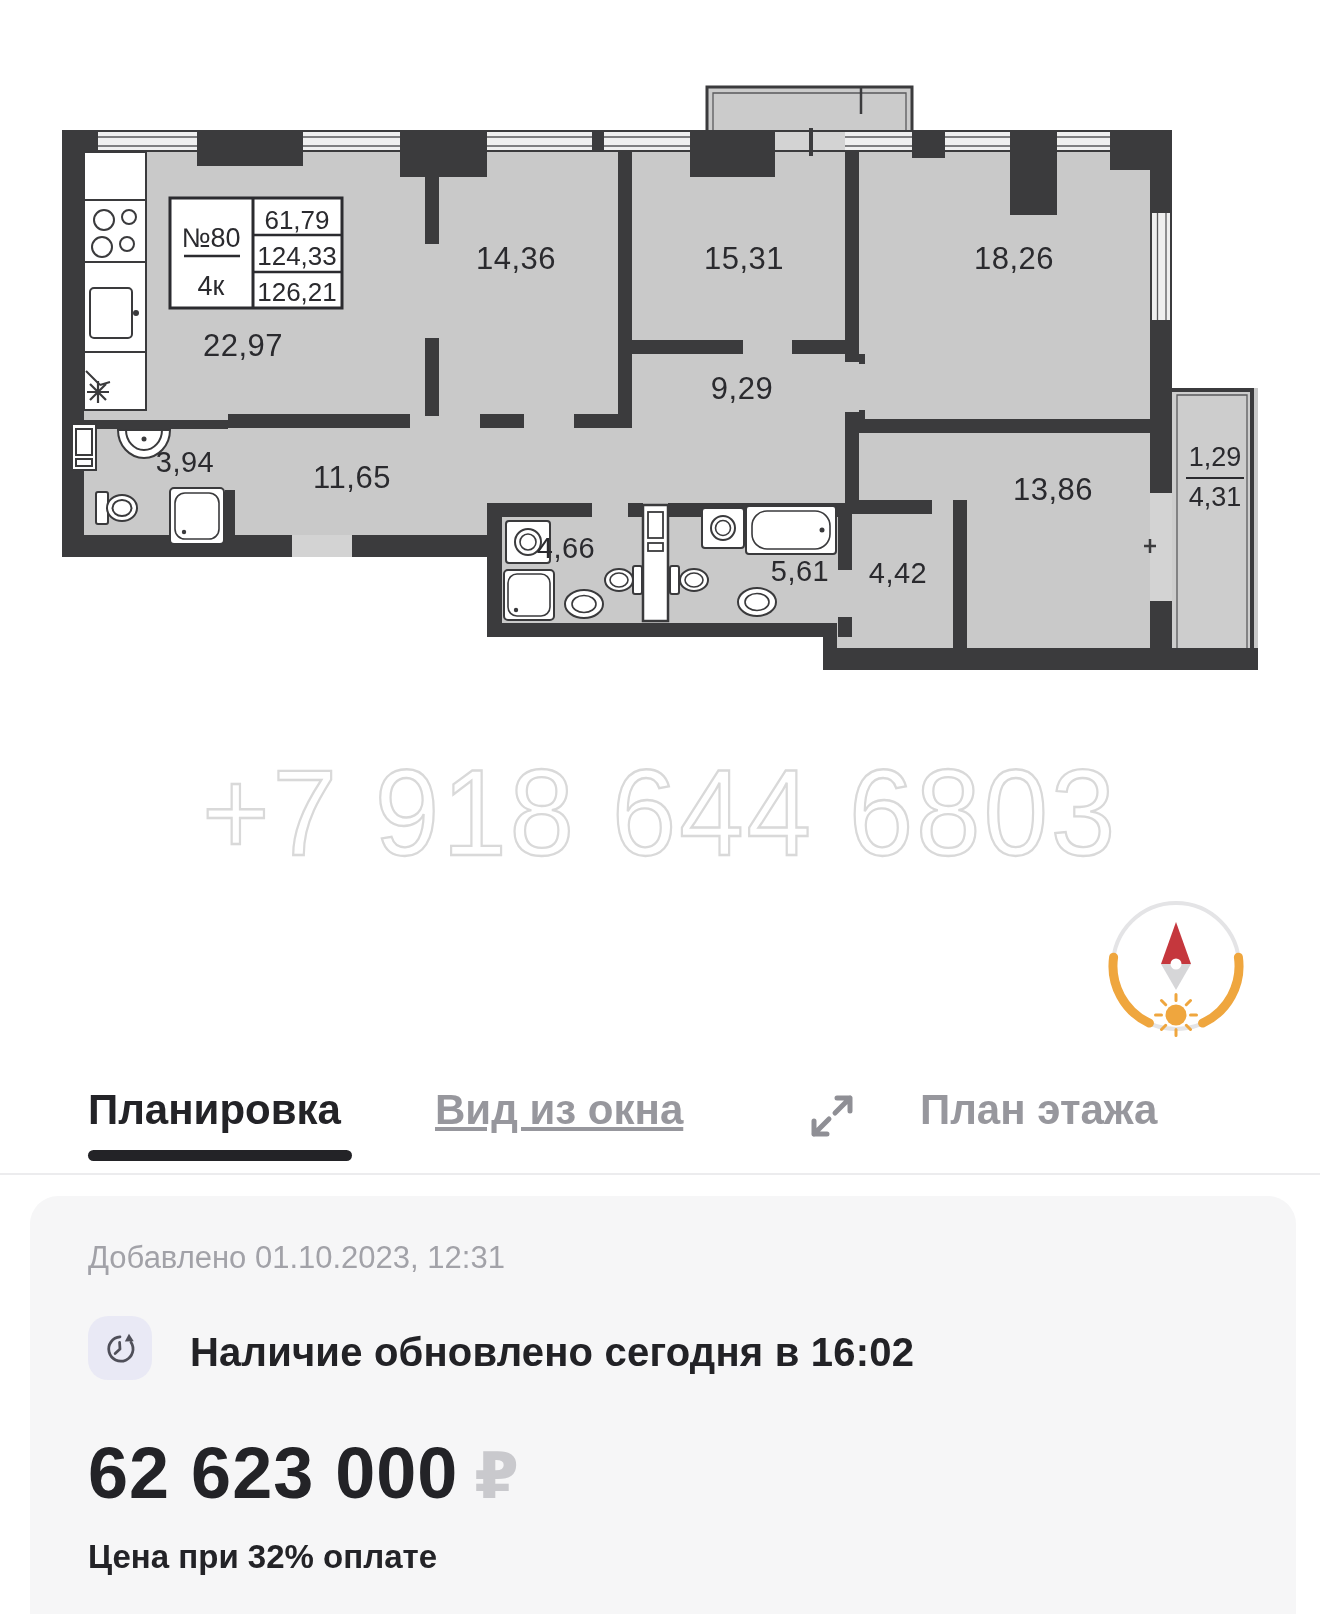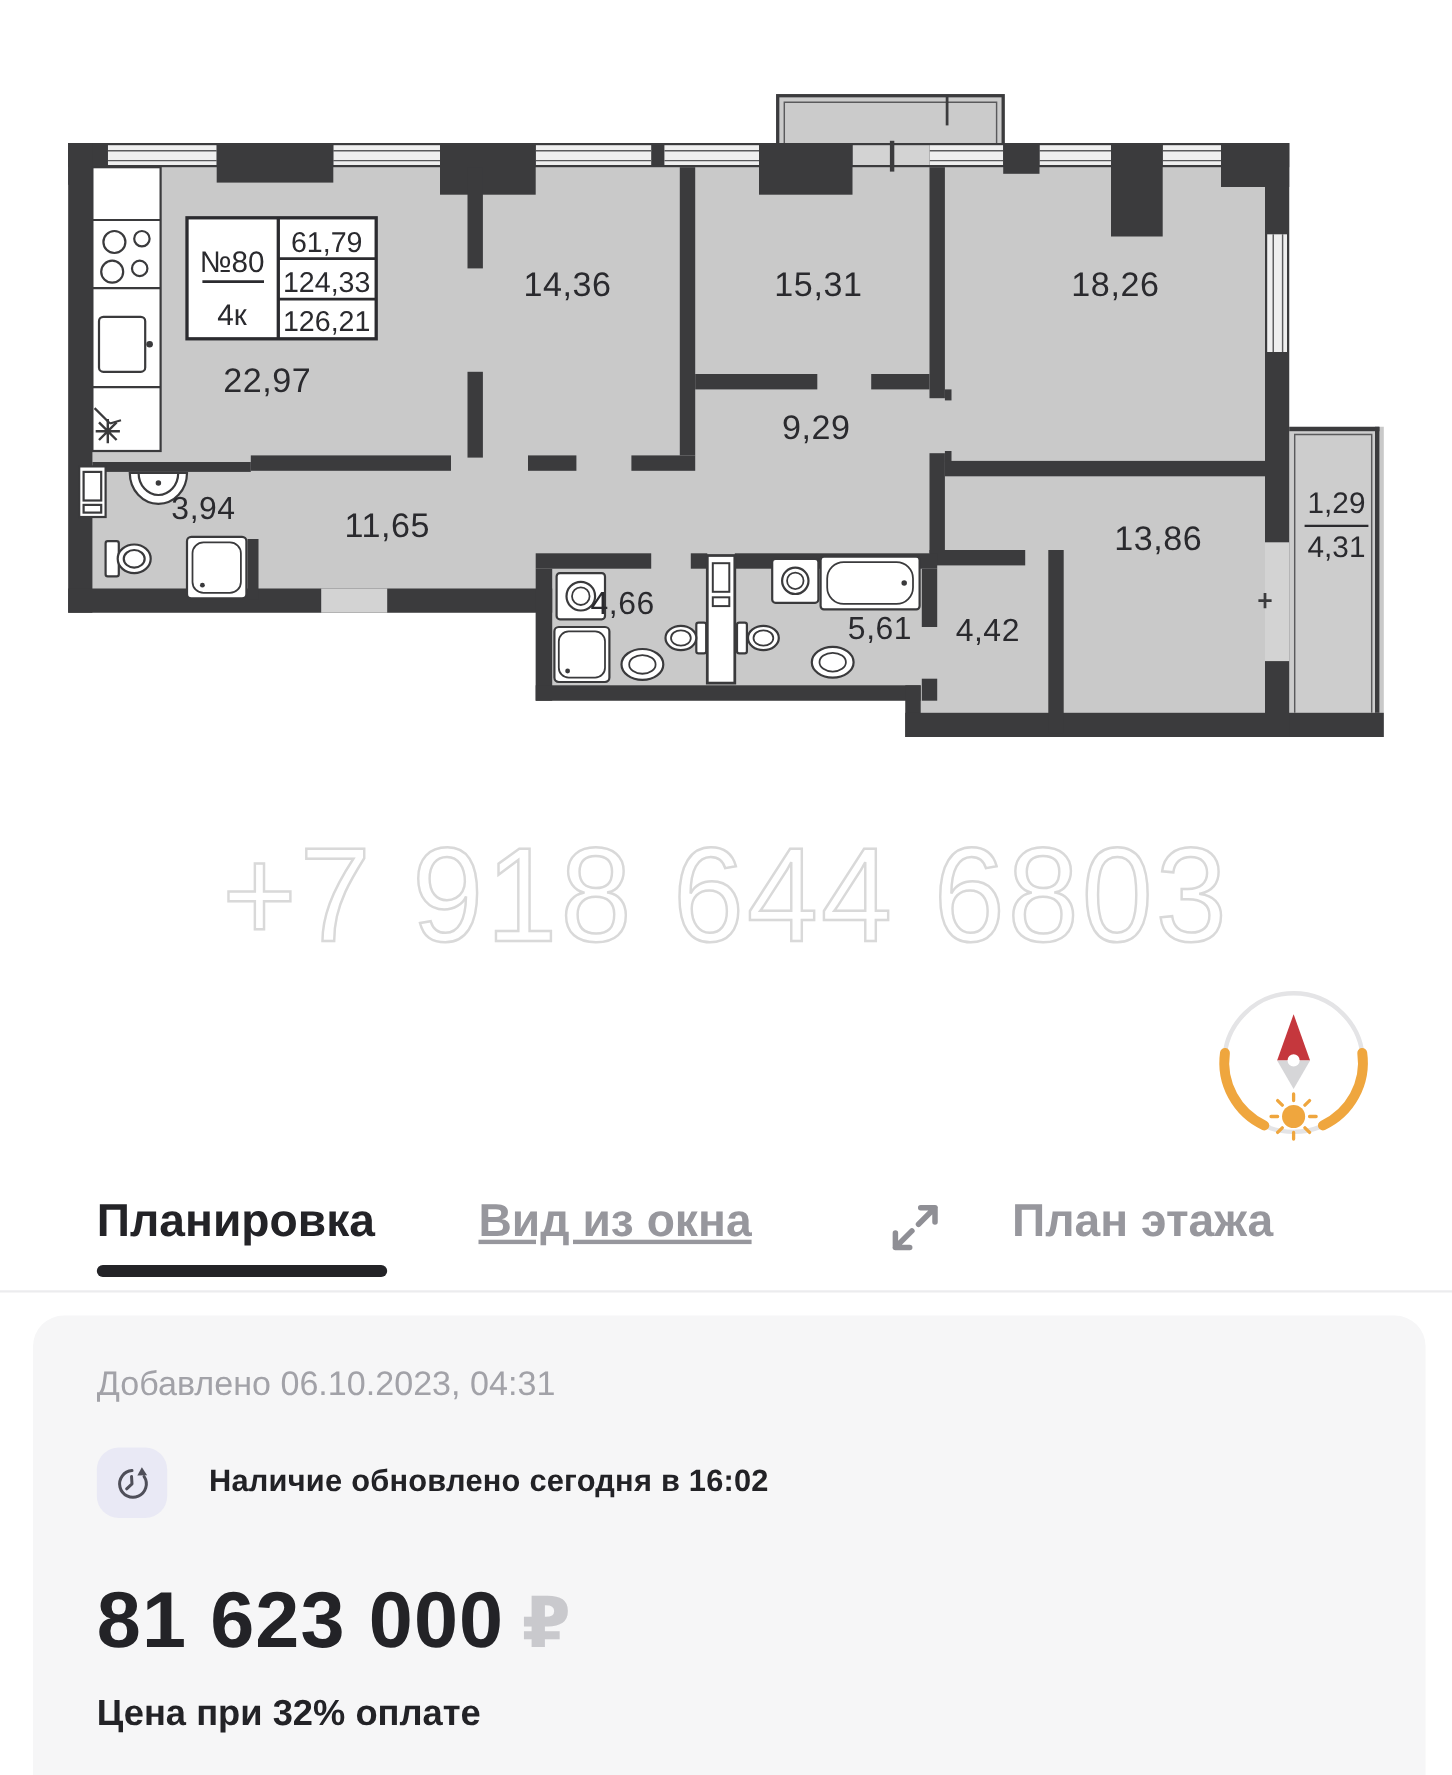--- a/index.html
+++ b/index.html
@@ -32,21 +32,21 @@
   #expand-icon{left:806px;top:1090px;width:52px;height:52px;}
   #tabs-divider{left:0;top:1173px;width:1320px;height:2px;background:#ececee;}
   
   #card{
     left:30px;top:1196px;width:1266px;height:418px;
     background:#f6f6f7;border-radius:28px 28px 0 0;
   }
   #added-line{left:88px;top:1240px;font-size:31px;color:#a2a2a8;}
   #avail-icon{left:88px;top:1316px;width:64px;height:64px;border-radius:20px;background:#e9e9f5;
     display:flex;align-items:center;justify-content:center;}
-  #avail-text{left:190px;top:1330px;font-size:28px;font-weight:700;color:#222226;letter-spacing:.2px;}
+  #avail-text{left:190px;top:1330px;font-size:40px;font-weight:700;color:#222226;letter-spacing:.2px;}
   #price-row{left:88px;top:1432px;white-space:nowrap;}
   #price-value{font-size:72px;font-weight:700;color:#232327;letter-spacing:1px;}
   #price-currency{font-size:64px;font-weight:700;color:#c9c9cd;margin-left:16px;}
   #price-note{left:88px;top:1538px;font-size:33px;font-weight:600;color:#232327;}
 </style>
 </head>
 <body>
 
 <svg id="plan" class="abs" viewBox="0 0 1320 700" xmlns="http://www.w3.org/2000/svg">
 
@@ -247,25 +247,25 @@
   <g stroke="#8f8f95" stroke-width="5" fill="none" stroke-linecap="round" stroke-linejoin="round">
     <path d="M29,23 L44,8 M31,8 H44 V21"></path>
     <path d="M23,29 L8,44 M8,31 V44 H21"></path>
   </g>
 </svg>
 <div class="tab abs" style="left:876px;margin-left:44px;">План этажа</div>
 <div id="tab-underline" class="abs"></div>
 <div id="tabs-divider" class="abs"></div>
 
 <div id="card" class="abs"></div>
-<div id="added-line" class="abs">Добавлено 06.10.2023, 04:31</div>
+<div id="added-line" class="abs">Добавлено 01.10.2023, 12:31</div>
 <div id="avail-icon" class="abs">
   <svg width="38" height="38" viewBox="0 0 36 36" xmlns="http://www.w3.org/2000/svg">
     <path d="M18,7.5 A11.5,11.5 0 1 0 28.4,12.6" fill="none" stroke="#4f4f59" stroke-width="2.6" stroke-linecap="round"></path>
     <polygon points="26.5,4.5 31,11.5 22.6,11.8" fill="#4f4f59"></polygon>
     <path d="M18,19 L17.6,12.6 M18,19 L13.4,23.2" fill="none" stroke="#4f4f59" stroke-width="2.6" stroke-linecap="round"></path>
   </svg>
 </div>
 <div id="avail-text" class="abs">Наличие обновлено сегодня в 16:02</div>
 <div id="price-row" class="abs">
-  <span id="price-value">81 623 000</span><span id="price-currency">₽</span>
+  <span id="price-value">62 623 000</span><span id="price-currency">₽</span>
 </div>
 <div id="price-note" class="abs">Цена при 32% оплате</div>
 
 </body></html>

